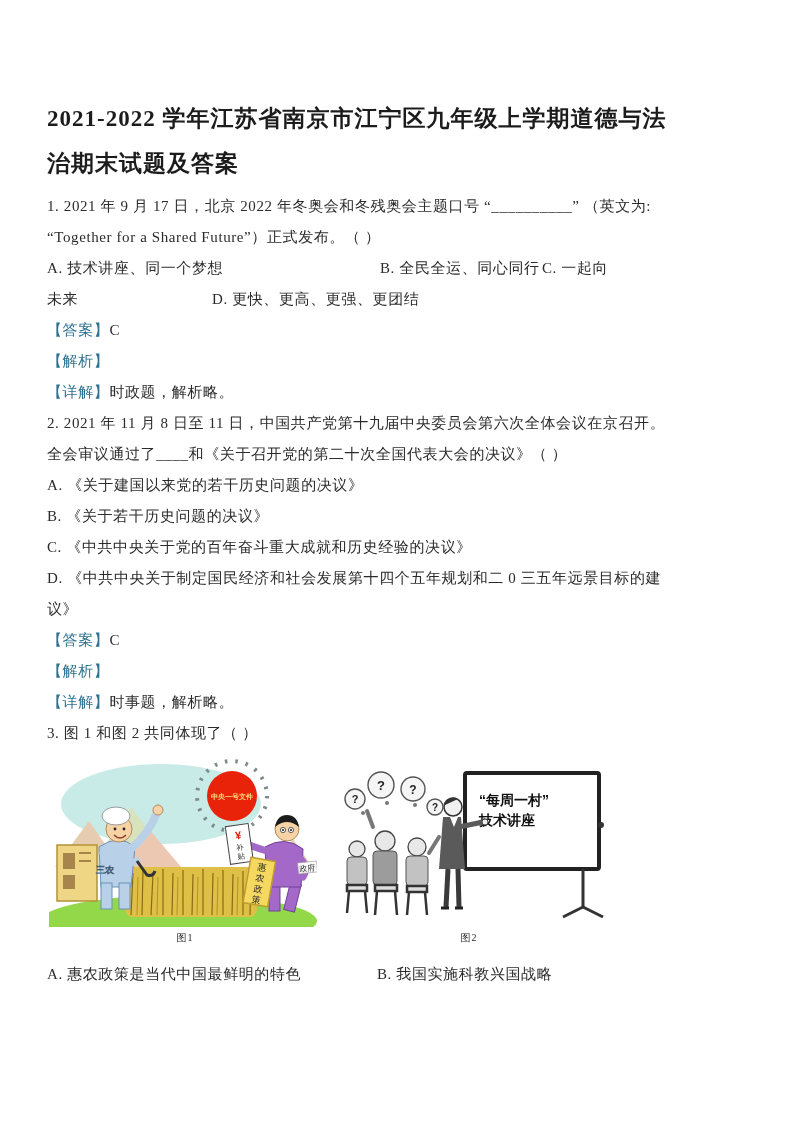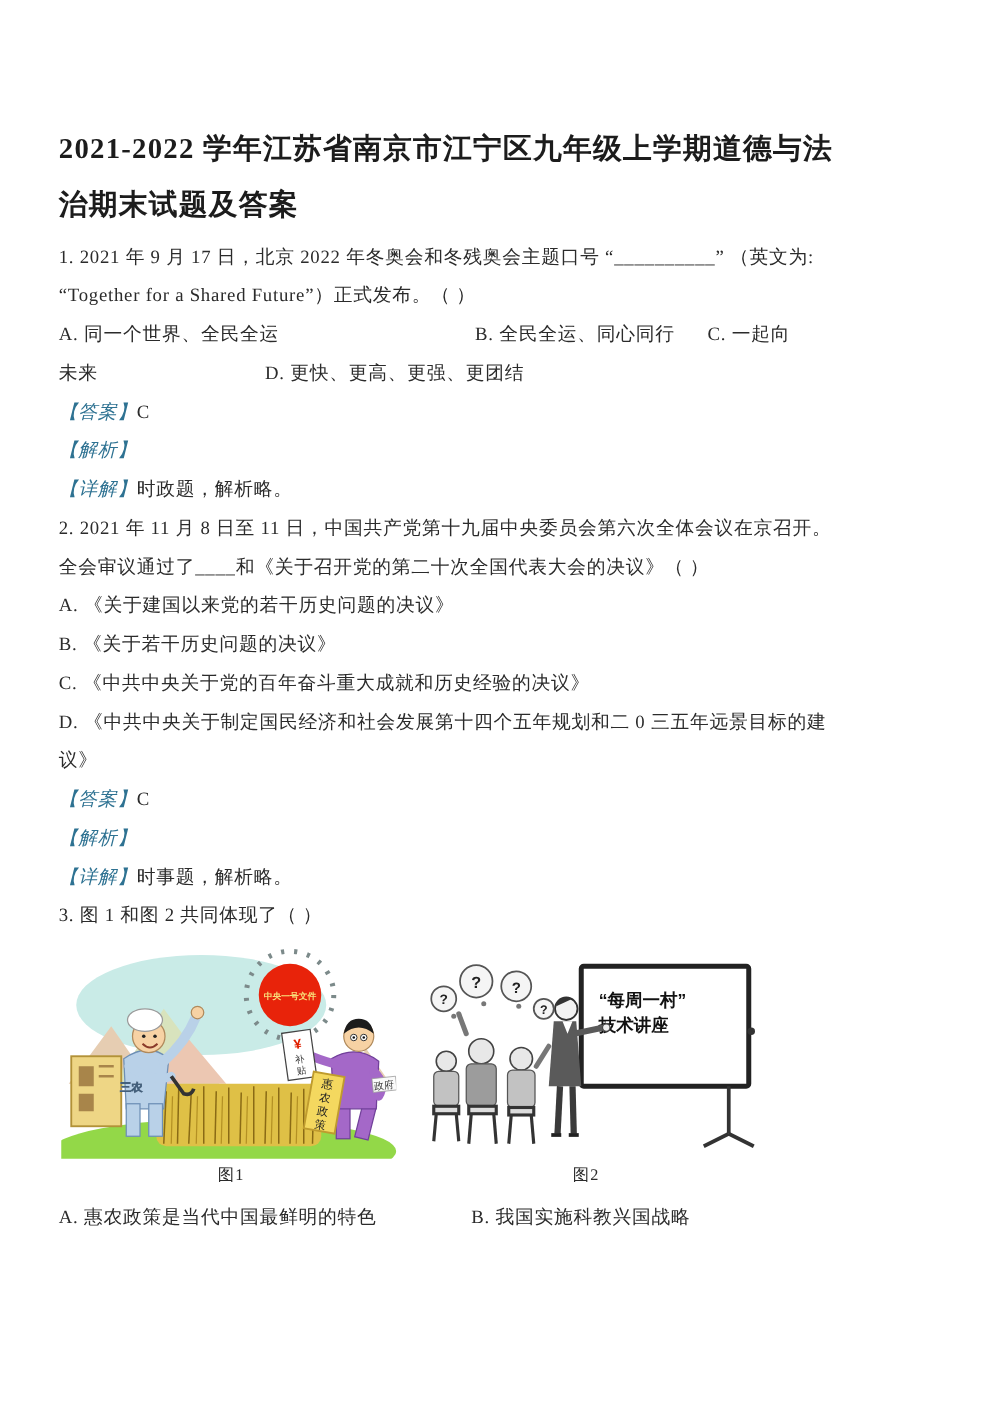--- a/index.html
+++ b/index.html
@@ -24,31 +24,31 @@
   .content{margin-top:5px;}
   .ln{
     position:relative;
     font-size:15px;
     line-height:31px;
     height:31px;
     letter-spacing:0.6px;
     white-space:nowrap;
   }
   .abs{position:absolute;top:0;}
-  .teal{color:#2e7292;font-style:italic;}
+  .teal{color:#2e7292;}
   .figures{
     position:relative;
     height:210px;
   }
   .fig1-box{position:absolute;left:2px;top:0;}
   .fig2-box{position:absolute;left:290px;top:18px;}
   .fig-caption{
     position:absolute;
     top:182px;
-    font-size:13px;
+    font-size:10px;
     letter-spacing:1px;
     transform:translateX(-50%);
     color:#2b2b2b;
   }
   .cap1{left:138px;}
   .cap2{left:422px;}
   svg text{font-family:"Liberation Sans","DejaVu Sans",sans-serif;}
 </style>
 </head>
 <body>
@@ -56,23 +56,23 @@
 <div class="page">
 
   <h1 class="doc-title"><span>2021-2022 学年江苏省南京市江宁区九年级上学期道德与法</span><br><span>治期末试题及答案</span></h1>
 
   <div class="content">
 
 
     <div class="ln">1.  2021 年 9 月 17 日，北京 2022 年冬奥会和冬残奥会主题口号 “__________” （英文为:</div>
     <div class="ln">“Together for a Shared Future”）正式发布。（      ）</div>
     <div class="ln">
-      <span>A.  同一个世界、全民全运</span>
+      <span>A.  技术讲座、同一个梦想</span>
       <span class="abs" style="left:333px;font-family:Liberation Serif, serif;">B.  全民全运、同心同行</span>
-      <span class="abs" style="left:495px;margin-left:24px;">C.  一起向</span>
+      <span class="abs" style="left:495px;">C.  一起向</span>
     </div>
     <div class="ln">
       <span>未来</span>
       <span class="abs" style="left:165px;">D.  更快、更高、更强、更团结</span>
     </div>
     <div class="ln">
       <span class="teal">【答案】</span><span>C</span>
     </div>
     <div class="ln">
       <span class="teal">【解析】</span>

